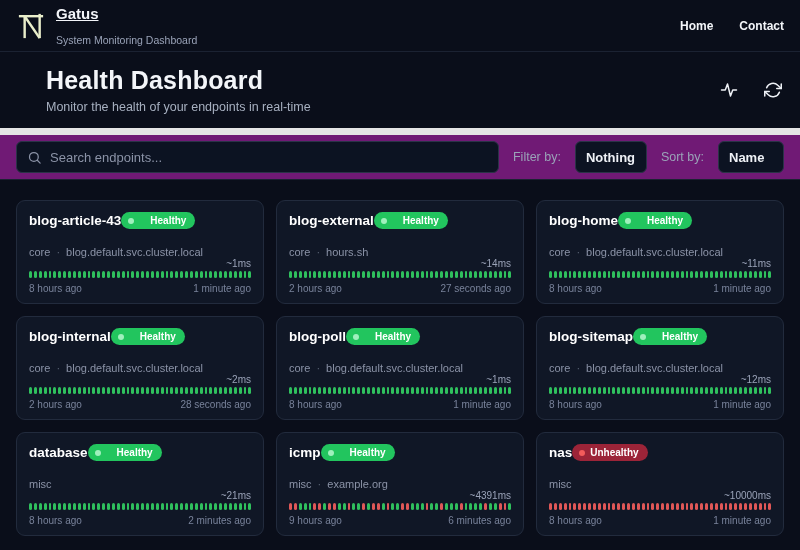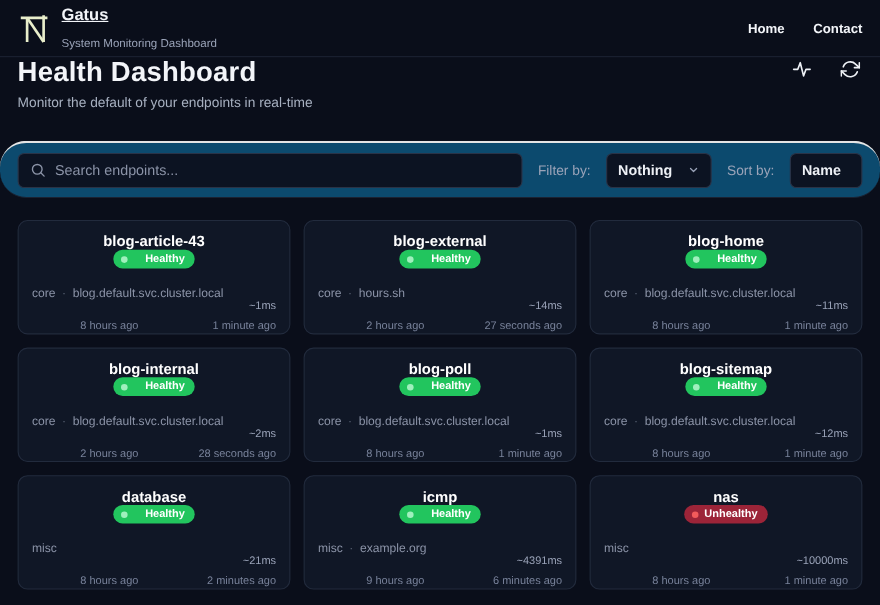--- a/index.html
+++ b/index.html
@@ -20,88 +20,88 @@
   }
   .brand { display:flex; align-items:center; gap:10px; }
   .logo { width:30px; height:30px; display:block; }
   .brand-name { font-size:15px; font-weight:700; line-height:17px;text-decoration:underline; }
   .brand-tagline { font-size:10.5px; color:#9aa3b8; margin-top:12px;text-align:center; }
   .nav-links { display:flex; gap:26px; }
   .nav-links a { color:#f3f5f9; text-decoration:none; font-size:12px; font-weight:600;text-align:right; }
 
   
   .header {
-    flex:0 0 76px; display:flex; align-items:flex-start; justify-content:space-between;
+    flex:0 0 76px; display:flex; align-items:center; justify-content:space-between;
     padding:0 16px;
+    margin-left:30px;
   }
   .page-title { font-size:25px; font-weight:800; letter-spacing:.2px; }
   .page-subtitle { font-size:12.5px; color:#a7b0c0; margin-top:5px; }
   .header-actions { display:flex; align-items:center; gap:22px; }
   .icon-btn { background:none; border:none; cursor:pointer; padding:2px; display:flex; }
   .icon-btn svg { display:block; }
 
   
   .toolbar {
     flex:0 0 52px; display:flex; align-items:center;
     padding:0 16px; gap:14px;
-    border-top:2px solid #e5e5e5; border-bottom:1px solid #1b2232;
-    background:#0c4a6e;
-    border-radius:24px;
+    border-top:7px solid #e5e5e5; border-bottom:1px solid #1b2232;
+    background:#701a75;
   }
   .search-box {
     flex:1; height:32px; display:flex; align-items:center; gap:8px;
     border:1px solid #2a3347; border-radius:6px; padding:0 10px;
     background:#0c1322;
   }
   .search-box input {
     flex:1; background:transparent; border:none; outline:none;
     color:#e7eaf1; font-size:13px; font-family:"Liberation Sans", sans-serif;
   }
   .search-box input::placeholder { color:#8b93a7; }
   .ctl-label { font-size:12.5px; color:#9aa3b8; white-space:nowrap; }
   .select {
     height:32px; display:flex; align-items:center; justify-content:space-between; gap:10px;
     border:1px solid #2a3347; border-radius:6px; padding:0 10px;
     background:#0c1322; cursor:pointer; font-size:13px; font-weight:600; color:#eef1f6;
   }
-  .select.filter { width:96px;text-align:center; }
+  .select.filter { width:72px;text-align:center; }
   .select.sort  { width:66px; }
 
   
   .grid {
     margin:20px 16px 0 16px;
     display:grid; grid-template-columns:repeat(3,1fr); gap:12px;
   }
   .card {
     background:#101726; border:1px solid #222b3d; border-radius:9px;
     padding:11px 12px 9px 12px; height:104px;
     display:flex; flex-direction:column;
   }
-  .card-head { display:flex; align-items:center; justify-content:flex-start;flex-direction:column; }
+  .card-head { display:flex; align-items:center; justify-content:flex-start; }
   .card-title { font-size:13.5px; font-weight:700; color:#ffffff; }
   .badge {
     display:inline-flex; align-items:center; gap:5px;
     border-radius:999px; padding:3px 9px 3px 7px;
     font-size:10px; font-weight:700; color:#ffffff;
   }
   .badge .dot { width:6px; height:6px; border-radius:50%; }
   .badge.healthy { background:#22c55e;gap:16px; }
   .badge.healthy .dot { background:#9ff0bd; }
   .badge.unhealthy { background:#9c2438; }
   .badge.unhealthy .dot { background:#f25b5b; }
   .card-sub { font-size:11px; color:#8b93a7; margin-top:17px; display:flex; gap:6px; align-items:baseline; }
   .card-sub .sep { color:#5b6475; }
   .latency { font-size:10px; color:#9aa3b8; text-align:right; margin-top:auto; }
   .bars { display:flex; gap:2px; height:20px; margin-top:2px; }
   .bar { flex:1; border-radius:1.5px; }
   .bar.ok   { background:#2fc05d; }
   .bar.fail { background:#e05757; }
   .card-foot {
     display:flex; justify-content:space-between;
-    font-size:10px; color:#78829a; margin-top:5px;margin-left:44px;
+    font-size:10px; color:#78829a; margin-top:5px;
   }
 </style>
 </head>
 <body>
 
 <div class="app">
 
   <nav class="topnav">
     <div class="brand">
       <svg class="logo" viewBox="0 0 26 26" fill="none" stroke="#e9eecb" stroke-width="2.1">
@@ -117,21 +117,21 @@
     </div>
     <div class="nav-links">
       <a href="#">Home</a>
       <a href="#">Contact</a>
     </div>
   </nav>
 
   <header class="header">
     <div>
       <h1 class="page-title">Health Dashboard</h1>
-      <div class="page-subtitle">Monitor the default of your endpoints in real-time</div>
+      <div class="page-subtitle">Monitor the health of your endpoints in real-time</div>
     </div>
     <div class="header-actions">
       <button class="icon-btn" title="">
         <svg width="18" height="18" viewBox="0 0 24 24" fill="none" stroke="#eef1f6" stroke-width="2" stroke-linecap="round" stroke-linejoin="round">
           <polyline points="2,12 7,12 10,4 14,20 17,12 22,12"></polyline>
         </svg>
       </button>
       <button class="icon-btn" title="">
         <svg width="18" height="18" viewBox="0 0 24 24" fill="none" stroke="#eef1f6" stroke-width="2" stroke-linecap="round" stroke-linejoin="round">
           <polyline points="23 4 23 10 17 10"></polyline>

